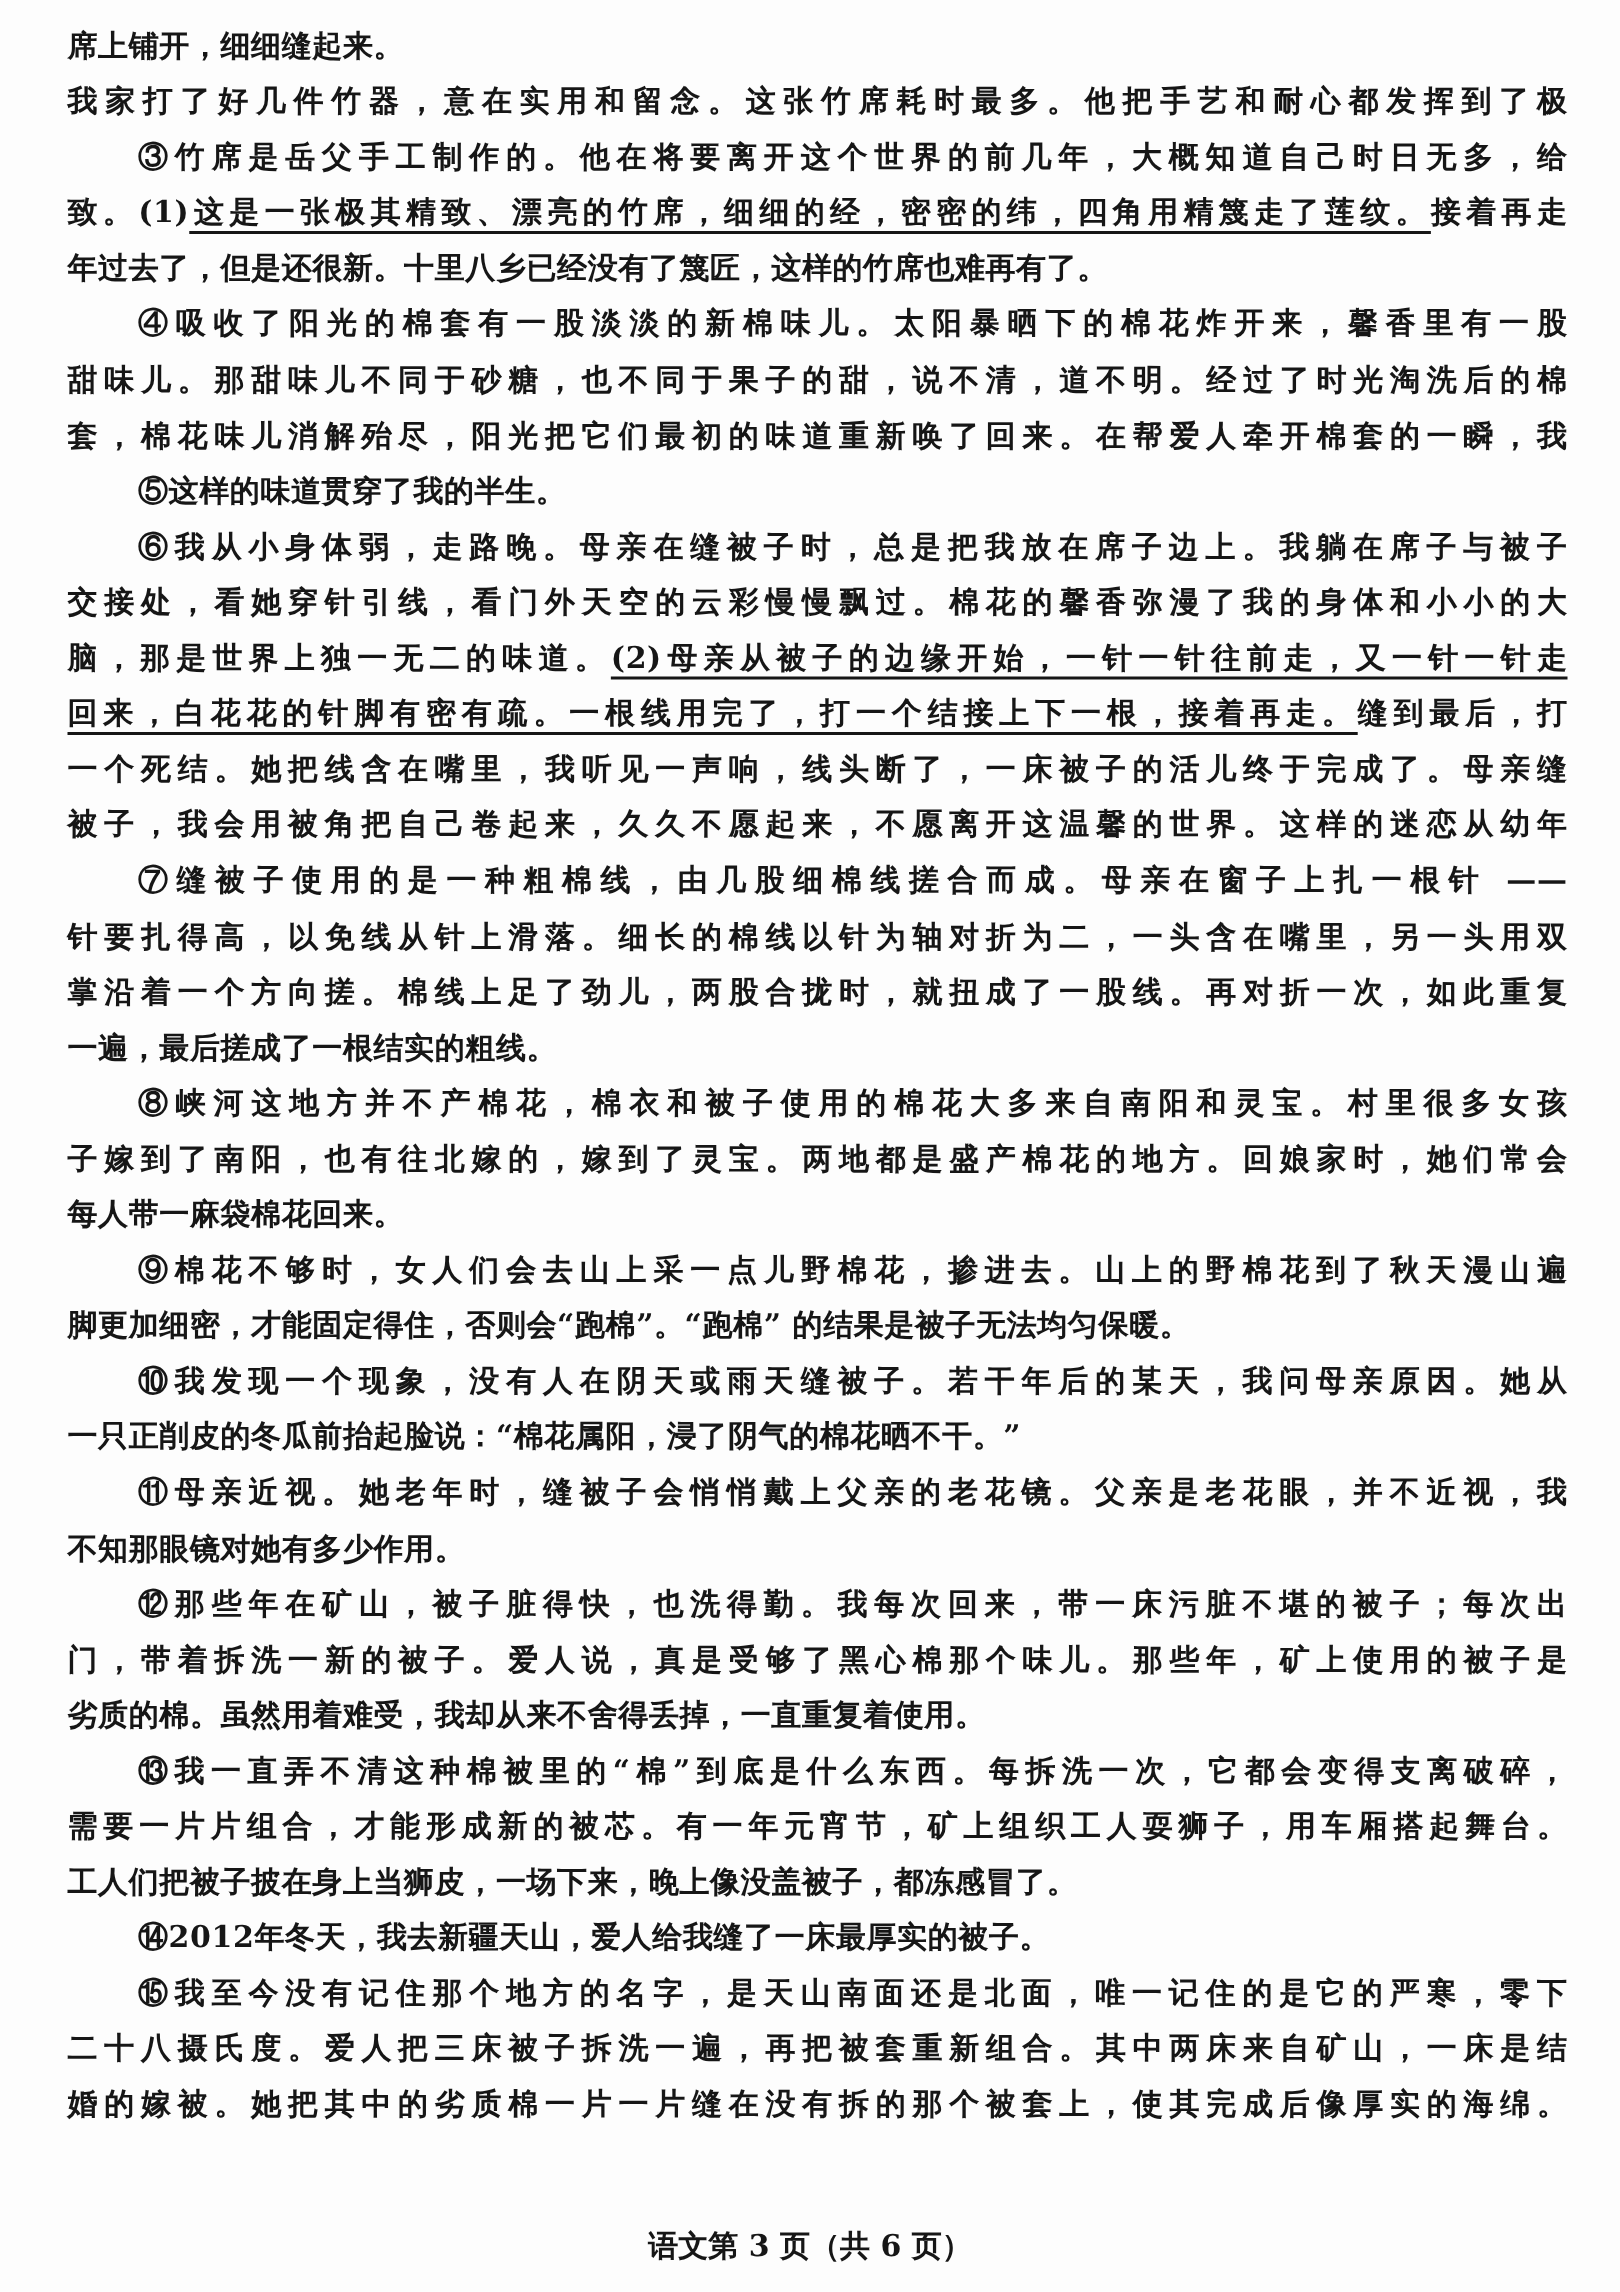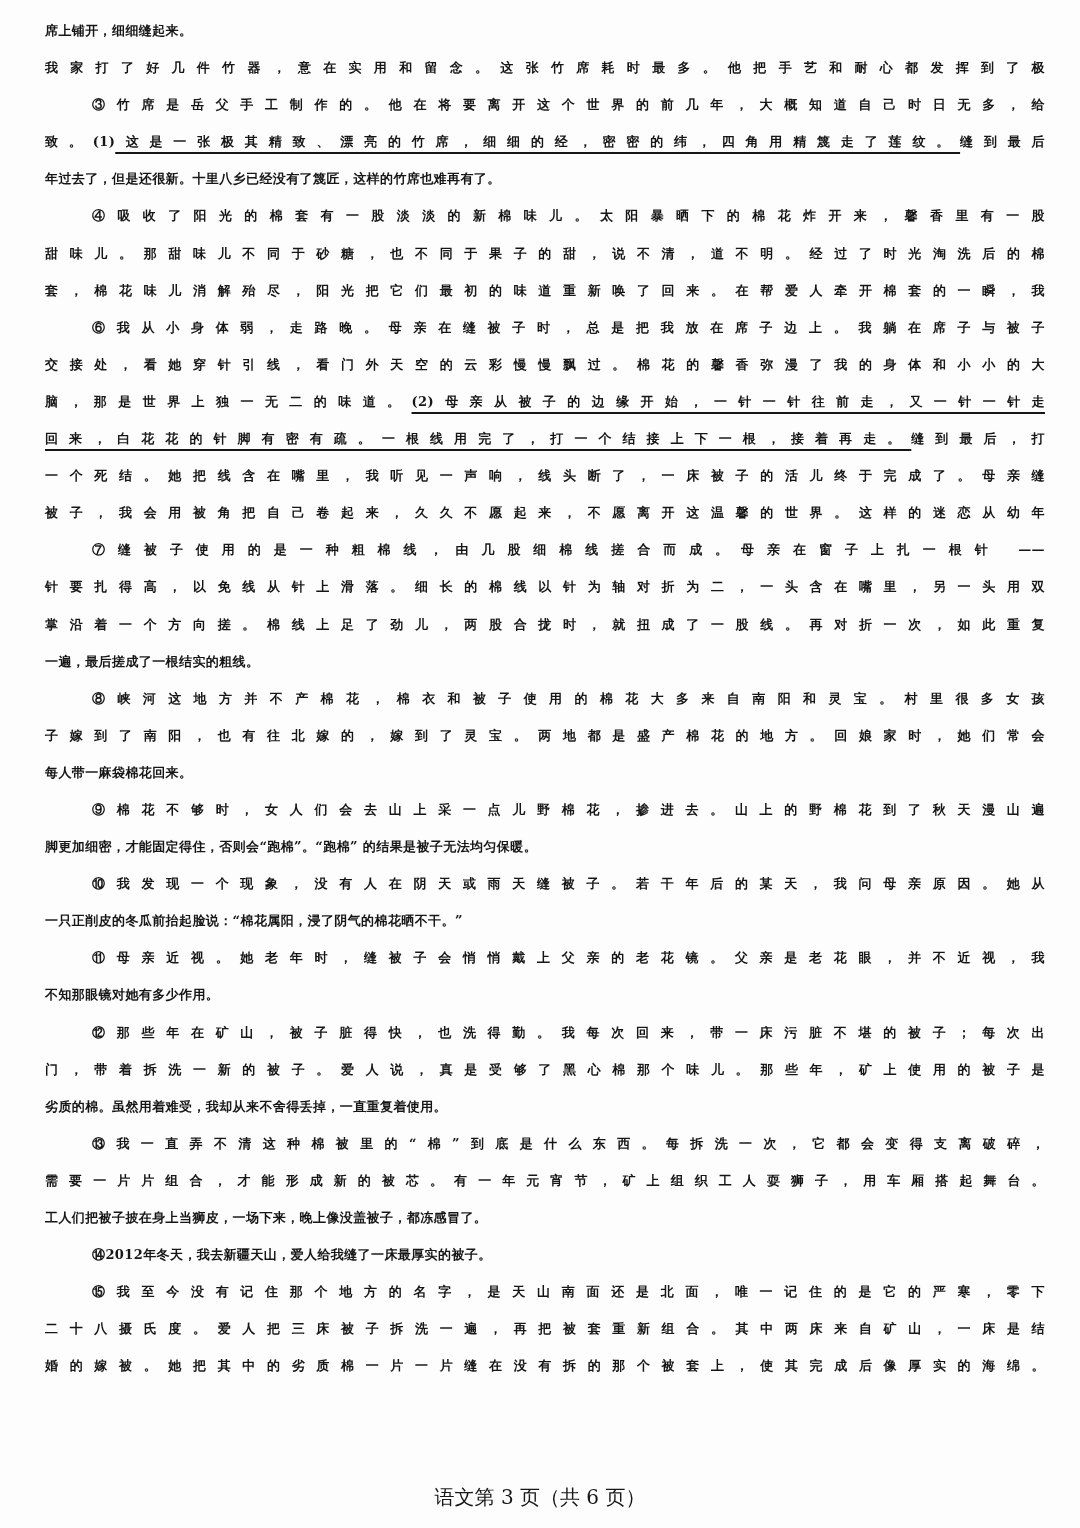--- a/index.html
+++ b/index.html
@@ -8,46 +8,47 @@
     position: absolute; left: 0; top: 0; width: 1080px; height: 1528px;
     background: #fdfdfd;
     color: #161616;
     font-family: "DejaVu Serif", "Liberation Serif", serif;
   }
   .body-text {
     position: absolute; left: 45px; top: 12px; width: 1000px;
   }
   .line {
     height: 37.1px; line-height: 37.1px;
-    font-size: 13px; font-weight: bold;
+    font-size: 20px; font-weight: bold;
     white-space: nowrap; letter-spacing: 0.4px;
   }
   .line.indent { padding-left: 47px; }
   .line.justify { text-align: justify; text-align-last: justify; }
   .u { text-decoration: underline; text-decoration-thickness: 1.5px; text-underline-offset: 6px; margin-top: 44px; }
   .footer {
     position: absolute; left: 0; width: 1080px; top: 1484px;
-    text-align: center; font-size: 20px; font-weight: normal;
+    text-align: center; font-size: 20px; font-weight: bold;
     font-family: "DejaVu Serif", "Liberation Serif", serif;
     color: #161616;
   }
 </style>
 </head>
 <body>
 
 <div class="page">
   <div class="body-text" id="body-text">
       <div class="line"><span>席上铺开，细细缝起来。</span></div>
       <div class="line justify"><span>我家打了好几件竹器，意在实用和留念。这张竹席耗时最多。他把手艺和耐心都发挥到了极</span></div>
       <div class="line indent justify"><span>③竹席是岳父手工制作的。他在将要离开这个世界的前几年，大概知道自己时日无多，给</span></div>
-      <div class="line justify"><span>致。(1)</span><span class="u">这是一张极其精致、漂亮的竹席，细细的经，密密的纬，四角用精篾走了莲纹。</span><span>缝到最后</span></div>
+      <div class="line justify"><span>致。(1)</span><span class="u">这是一张极其精致、漂亮的竹席，细细的经，密密的纬，四角用精篾走了莲纹。</span><span>接着再走</span></div>
       <div class="line"><span>年过去了，但是还很新。十里八乡已经没有了篾匠，这样的竹席也难再有了。</span></div>
       <div class="line indent justify"><span>④吸收了阳光的棉套有一股淡淡的新棉味儿。太阳暴晒下的棉花炸开来，馨香里有一股</span></div>
       <div class="line justify"><span>甜味儿。那甜味儿不同于砂糖，也不同于果子的甜，说不清，道不明。经过了时光淘洗后的棉</span></div>
       <div class="line justify"><span>套，棉花味儿消解殆尽，阳光把它们最初的味道重新唤了回来。在帮爱人牵开棉套的一瞬，我</span></div>
+      <div class="line indent"><span>⑤这样的味道贯穿了我的半生。</span></div>
       <div class="line indent justify"><span>⑥我从小身体弱，走路晚。母亲在缝被子时，总是把我放在席子边上。我躺在席子与被子</span></div>
       <div class="line justify"><span>交接处，看她穿针引线，看门外天空的云彩慢慢飘过。棉花的馨香弥漫了我的身体和小小的大</span></div>
       <div class="line justify"><span>脑，那是世界上独一无二的味道。</span><span class="u">(2)母亲从被子的边缘开始，一针一针往前走，又一针一针走</span></div>
       <div class="line justify"><span class="u">回来，白花花的针脚有密有疏。一根线用完了，打一个结接上下一根，接着再走。</span><span>缝到最后，打</span></div>
       <div class="line justify"><span>一个死结。她把线含在嘴里，我听见一声响，线头断了，一床被子的活儿终于完成了。母亲缝</span></div>
       <div class="line justify"><span>被子，我会用被角把自己卷起来，久久不愿起来，不愿离开这温馨的世界。这样的迷恋从幼年</span></div>
       <div class="line indent justify"><span>⑦缝被子使用的是一种粗棉线，由几股细棉线搓合而成。母亲在窗子上扎一根针 ——</span></div>
       <div class="line justify"><span>针要扎得高，以免线从针上滑落。细长的棉线以针为轴对折为二，一头含在嘴里，另一头用双</span></div>
       <div class="line justify"><span>掌沿着一个方向搓。棉线上足了劲儿，两股合拢时，就扭成了一股线。再对折一次，如此重复</span></div>
       <div class="line"><span>一遍，最后搓成了一根结实的粗线。</span></div>

